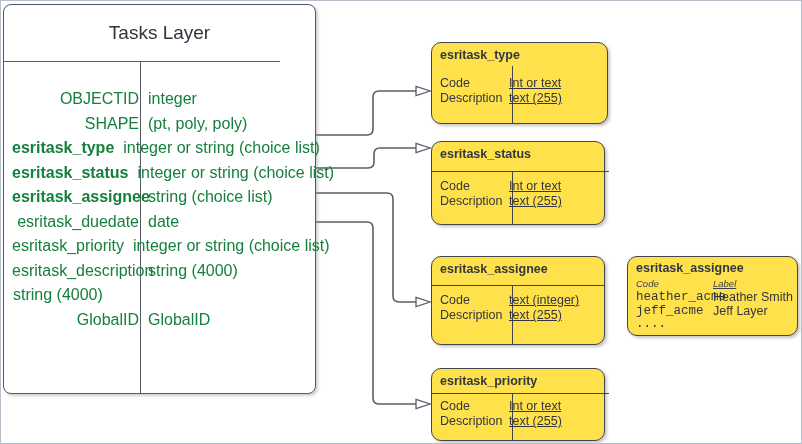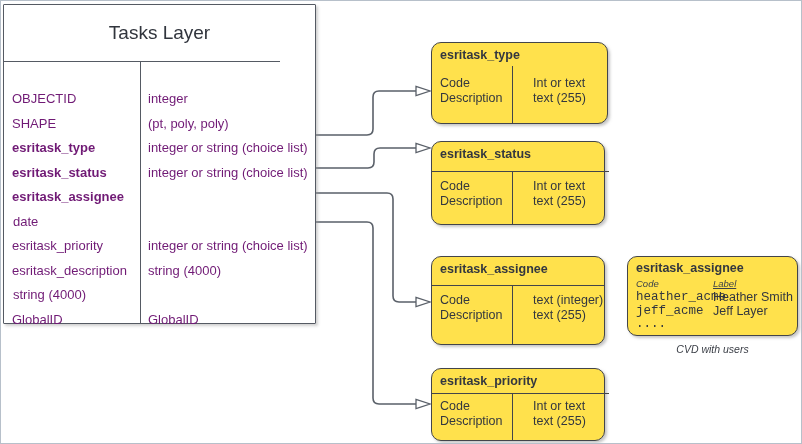--- a/index.html
+++ b/index.html
@@ -10,53 +10,54 @@
     border:1px solid #b7c0ca;
     background:#ffffff;
     font-family:"Liberation Sans", sans-serif;
     color:#383c45;
     overflow:hidden;
   }
   svg.connectors{position:absolute;left:0;top:0;width:800px;height:442px;}
 
   
   .ttable{
-    position:absolute;left:2px;top:3px;width:313px;height:320px;
+    position:absolute;left:2px;top:3px;width:313px;height:390px;
     box-sizing:border-box;
-    background:#fff;border:1.6px solid #555a63;border-radius:1px;
+    background:#fff;border:1.6px solid #555a63;border-radius:8px;
     box-shadow:2px 2px 3px rgba(150,150,150,.45);
+    text-align:right;
   }
   .ttitle{
     position:absolute;left:0;top:0;width:100%;height:56px;
     display:flex;align-items:center;justify-content:center;
     font-size:19px;color:#31353d;
   }
   .ttitle-rule{position:absolute;left:0;top:56px;width:276px;height:0;border-top:1.6px solid #555a63;}
   .tcol-rule{position:absolute;left:136px;top:56px;bottom:0;width:0;border-left:1.6px solid #555a63;}
   .trows{position:absolute;left:0;top:82px;width:100%;}
-  .trow{display:flex;height:24.5px;line-height:24.5px;font-size:13px;color:#701a75;}
+  .trow{display:flex;height:24.5px;line-height:24.5px;font-size:16px;color:#15803d;}
   .trow .fname{width:135px;padding-left:8px;box-sizing:border-box;white-space:nowrap;}
   .trow .ftype{padding-left:9px;white-space:nowrap;}
   .bold{font-weight:bold;}
 
   
   .ybox{
     position:absolute;box-sizing:border-box;
     background:#FFE14C;border:1.5px solid #43454a;border-radius:10px;
     box-shadow:2px 2px 3px rgba(150,150,150,.55);
     font-size:12.5px;color:#33373f;
   }
   .ytitle{position:absolute;left:8px;top:5px;font-weight:bold;white-space:nowrap;}
   .yrule{position:absolute;left:-1px;height:0;border-top:1.4px solid #43454a;}
   .yrule.overhang{width:calc(100% + 6px);}
   .yrule.flush{width:calc(100% + 2px);}
   .yvline{position:absolute;left:80px;bottom:0;width:0;border-left:1.4px solid #43454a;}
   .ycol{position:absolute;line-height:15px;white-space:nowrap;}
   .ycol.left{left:8px;}
-  .ycol.right{left:101px;}
+  .ycol.right{left:77px;text-decoration:underline;}
 
   .d0{left:430px;top:41px;width:177px;height:82px;}
   .d0 .yvline{top:23px;}
   .d0 .ycol{top:33px;}
 
   .d1{left:430px;top:140px;width:174px;height:84px;}
   .d1 .yrule{top:29px;}
   .d1 .yvline{top:29px;}
   .d1 .ycol{top:37px;}
 
@@ -125,22 +126,24 @@
       <div class="trow">
           <span class="fname bold">esritask_type</span>
           <span class="ftype">integer or string (choice list)</span>
         </div>
       <div class="trow">
           <span class="fname bold">esritask_status</span>
           <span class="ftype">integer or string (choice list)</span>
         </div>
       <div class="trow">
           <span class="fname bold">esritask_assignee</span>
-        </div>
-      <div class="trow">
+          <span class="ftype">string (choice list)</span>
+        </div>
+      <div class="trow">
+          <span class="fname">esritask_duedate</span>
           <span class="ftype">date</span>
         </div>
       <div class="trow">
           <span class="fname">esritask_priority</span>
           <span class="ftype">integer or string (choice list)</span>
         </div>
       <div class="trow">
           <span class="fname">esritask_description</span>
           <span class="ftype">string (4000)</span>
         </div>
@@ -212,15 +215,14 @@
   <div class="cvd">
     <div class="ctitle">esritask_assignee</div>
     <div class="chead c1">Code</div>
     <div class="chead c2">Label</div>
     <div class="crow r1 ccode">heather_acme</div>
     <div class="crow r1 clabel">Heather Smith</div>
     <div class="crow r2 ccode">jeff_acme</div>
     <div class="crow r2 clabel">Jeff Layer</div>
     <div class="crow r3 ccode">....</div>
   </div>
-  <div class="cvd-caption">CVD with users</div>
 
 </div>
 
 </body></html>

